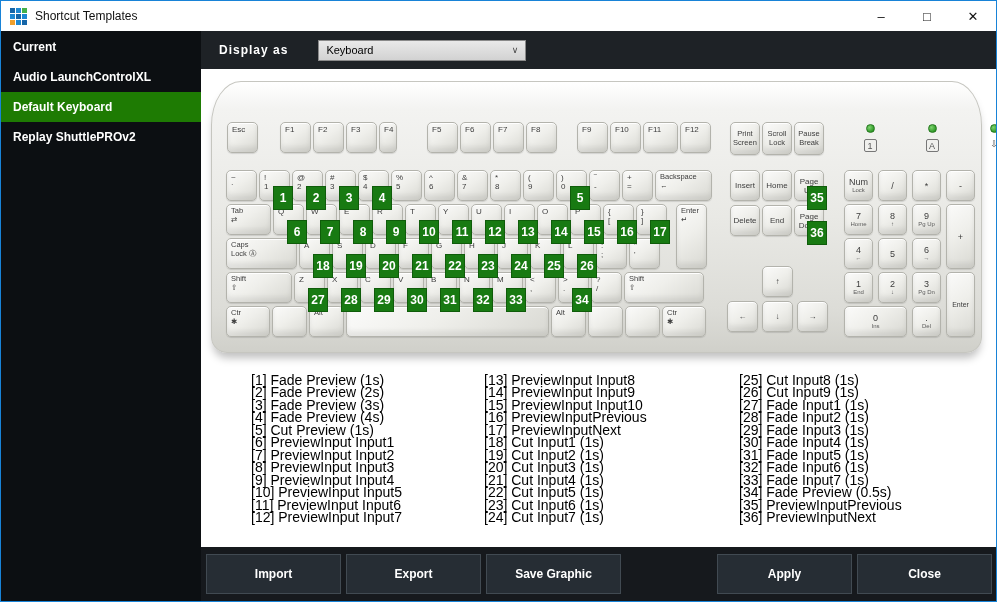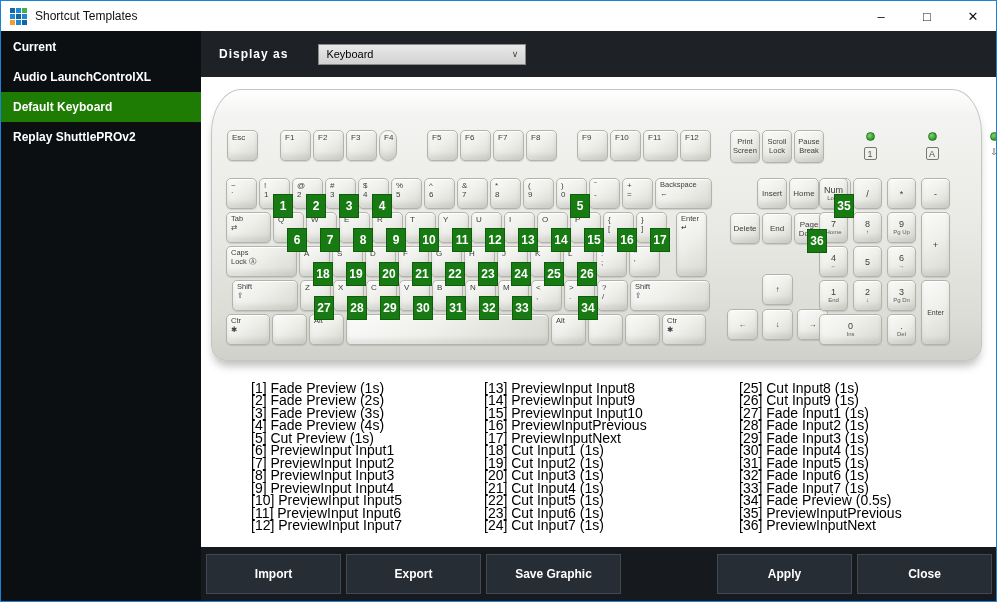--- a/index.html
+++ b/index.html
@@ -18,21 +18,21 @@
              font-size: 13px; color: #111; cursor: default; }
 
   
   .bodyrow { display: flex; height: 570px; }
   .sidebar { width: 200px; background: #0c0f12; flex-shrink: 0; padding-top: 1px; }
   .side-item { height: 30px; line-height: 30px; padding-left: 12px; color: #fff;
                font-size: 12px; font-weight: bold; }
   .side-item.selected { background: #1e7b03; }
   .rightside { flex: 1; display: flex; flex-direction: column; }
 
-  .topstrip { height: 46px; background: #1e2226; display: flex; align-items: center; flex-shrink: 0; }
+  .topstrip { height: 38px; background: #1e2226; display: flex; align-items: center; flex-shrink: 0; }
   .display-label { color: #fff; font-weight: bold; font-size: 12px; margin-left: 18px; letter-spacing: 1px; }
   .combo { width: 208px; height: 21px; margin-left: 30px; background: linear-gradient(#e9e9e9, #d2d2d2);
            border: 1px solid #8a8a8a; display: flex; align-items: center; padding: 0 7px;
            font-size: 11px; color: #000; }
   .combo .chev { margin-left: auto; font-size: 9px; color: #444; }
 
   .content { flex: 1; position: relative; background: #fff; overflow: hidden; }
 
   
   .kbd { position: absolute; left: 10px; top: 12px; width: 771px; height: 272px;
@@ -145,21 +145,21 @@
               <div class="key" style="width: 31px;">
                 <div class="klabel">
                   <div>F2</div>
                 </div>
               </div>
               <div class="key" style="width: 31px;">
                 <div class="klabel">
                   <div>F3</div>
                 </div>
               </div>
-              <div class="key" style="width: 18px; border-radius: 14px;">
+              <div class="key" style="width: 18px;">
                 <div class="klabel">
                   <div>F4</div>
                 </div>
               </div>
             </div>
             <div class="kbd-row" style="left: 215px; top: 40px;">
               <div class="key" style="width: 31px;">
                 <div class="klabel">
                   <div>F5</div>
                 </div>
@@ -476,21 +476,21 @@
                   <div>;</div>
                 </div>
               </div>
               <div class="key" style="width: 31px;">
                 <div class="klabel">
                   <div>"</div>
                   <div>'</div>
                 </div>
               </div>
             </div>
-            <div class="kbd-row" style="left: 20px; top: 190px;">
+            <div class="kbd-row" style="left: 14px; top: 190px;">
               <div class="key small" style="width: 66px;">
                 <div class="klabel">
                   <div>Shift</div>
                   <div>⇧</div>
                 </div>
               </div>
               <div class="key" style="width: 31px;">
                 <div class="klabel">
                   <div>Z</div>
                 </div>
@@ -594,21 +594,21 @@
                 </div>
               </div>
             </div>
             <div class="key small enter-main" style="width: 31px;">
               <div class="klabel">
                 <div>Enter</div>
                 <div>↵</div>
               </div>
             </div>
             <div class="kbd-row" style="left: 518px; top: 88px;">
-              <div class="key center" style="width: 30px; margin-left: 27px;">
+              <div class="key center" style="width: 30px;">
                 <div class="klabel">
                   <div>Insert</div>
                 </div>
               </div>
               <div class="key center" style="width: 30px;">
                 <div class="klabel">
                   <div>Home</div>
                 </div>
               </div>
               <div class="key center" style="width: 30px;">
@@ -653,21 +653,21 @@
                 <div class="klabel">
                   <div>↓</div>
                 </div>
               </div>
               <div class="key center" style="width: 31px; margin-right: 4px;">
                 <div class="klabel">
                   <div>→</div>
                 </div>
               </div>
             </div>
-            <div class="npgrid" style="left: 607px; top: 88px; grid-template-columns: repeat(4, 31px); grid-auto-rows: 31px;">
+            <div class="npgrid" style="left: 632px; top: 88px; grid-template-columns: repeat(4, 31px); grid-auto-rows: 31px;">
               <div class="key">
                 <div class="npl">
                   <div>Num</div>
                   <div class="npsub">Lock</div>
                 </div>
               </div>
               <div class="key">
                 <div class="npl">
                   <div>/</div>
                 </div>

